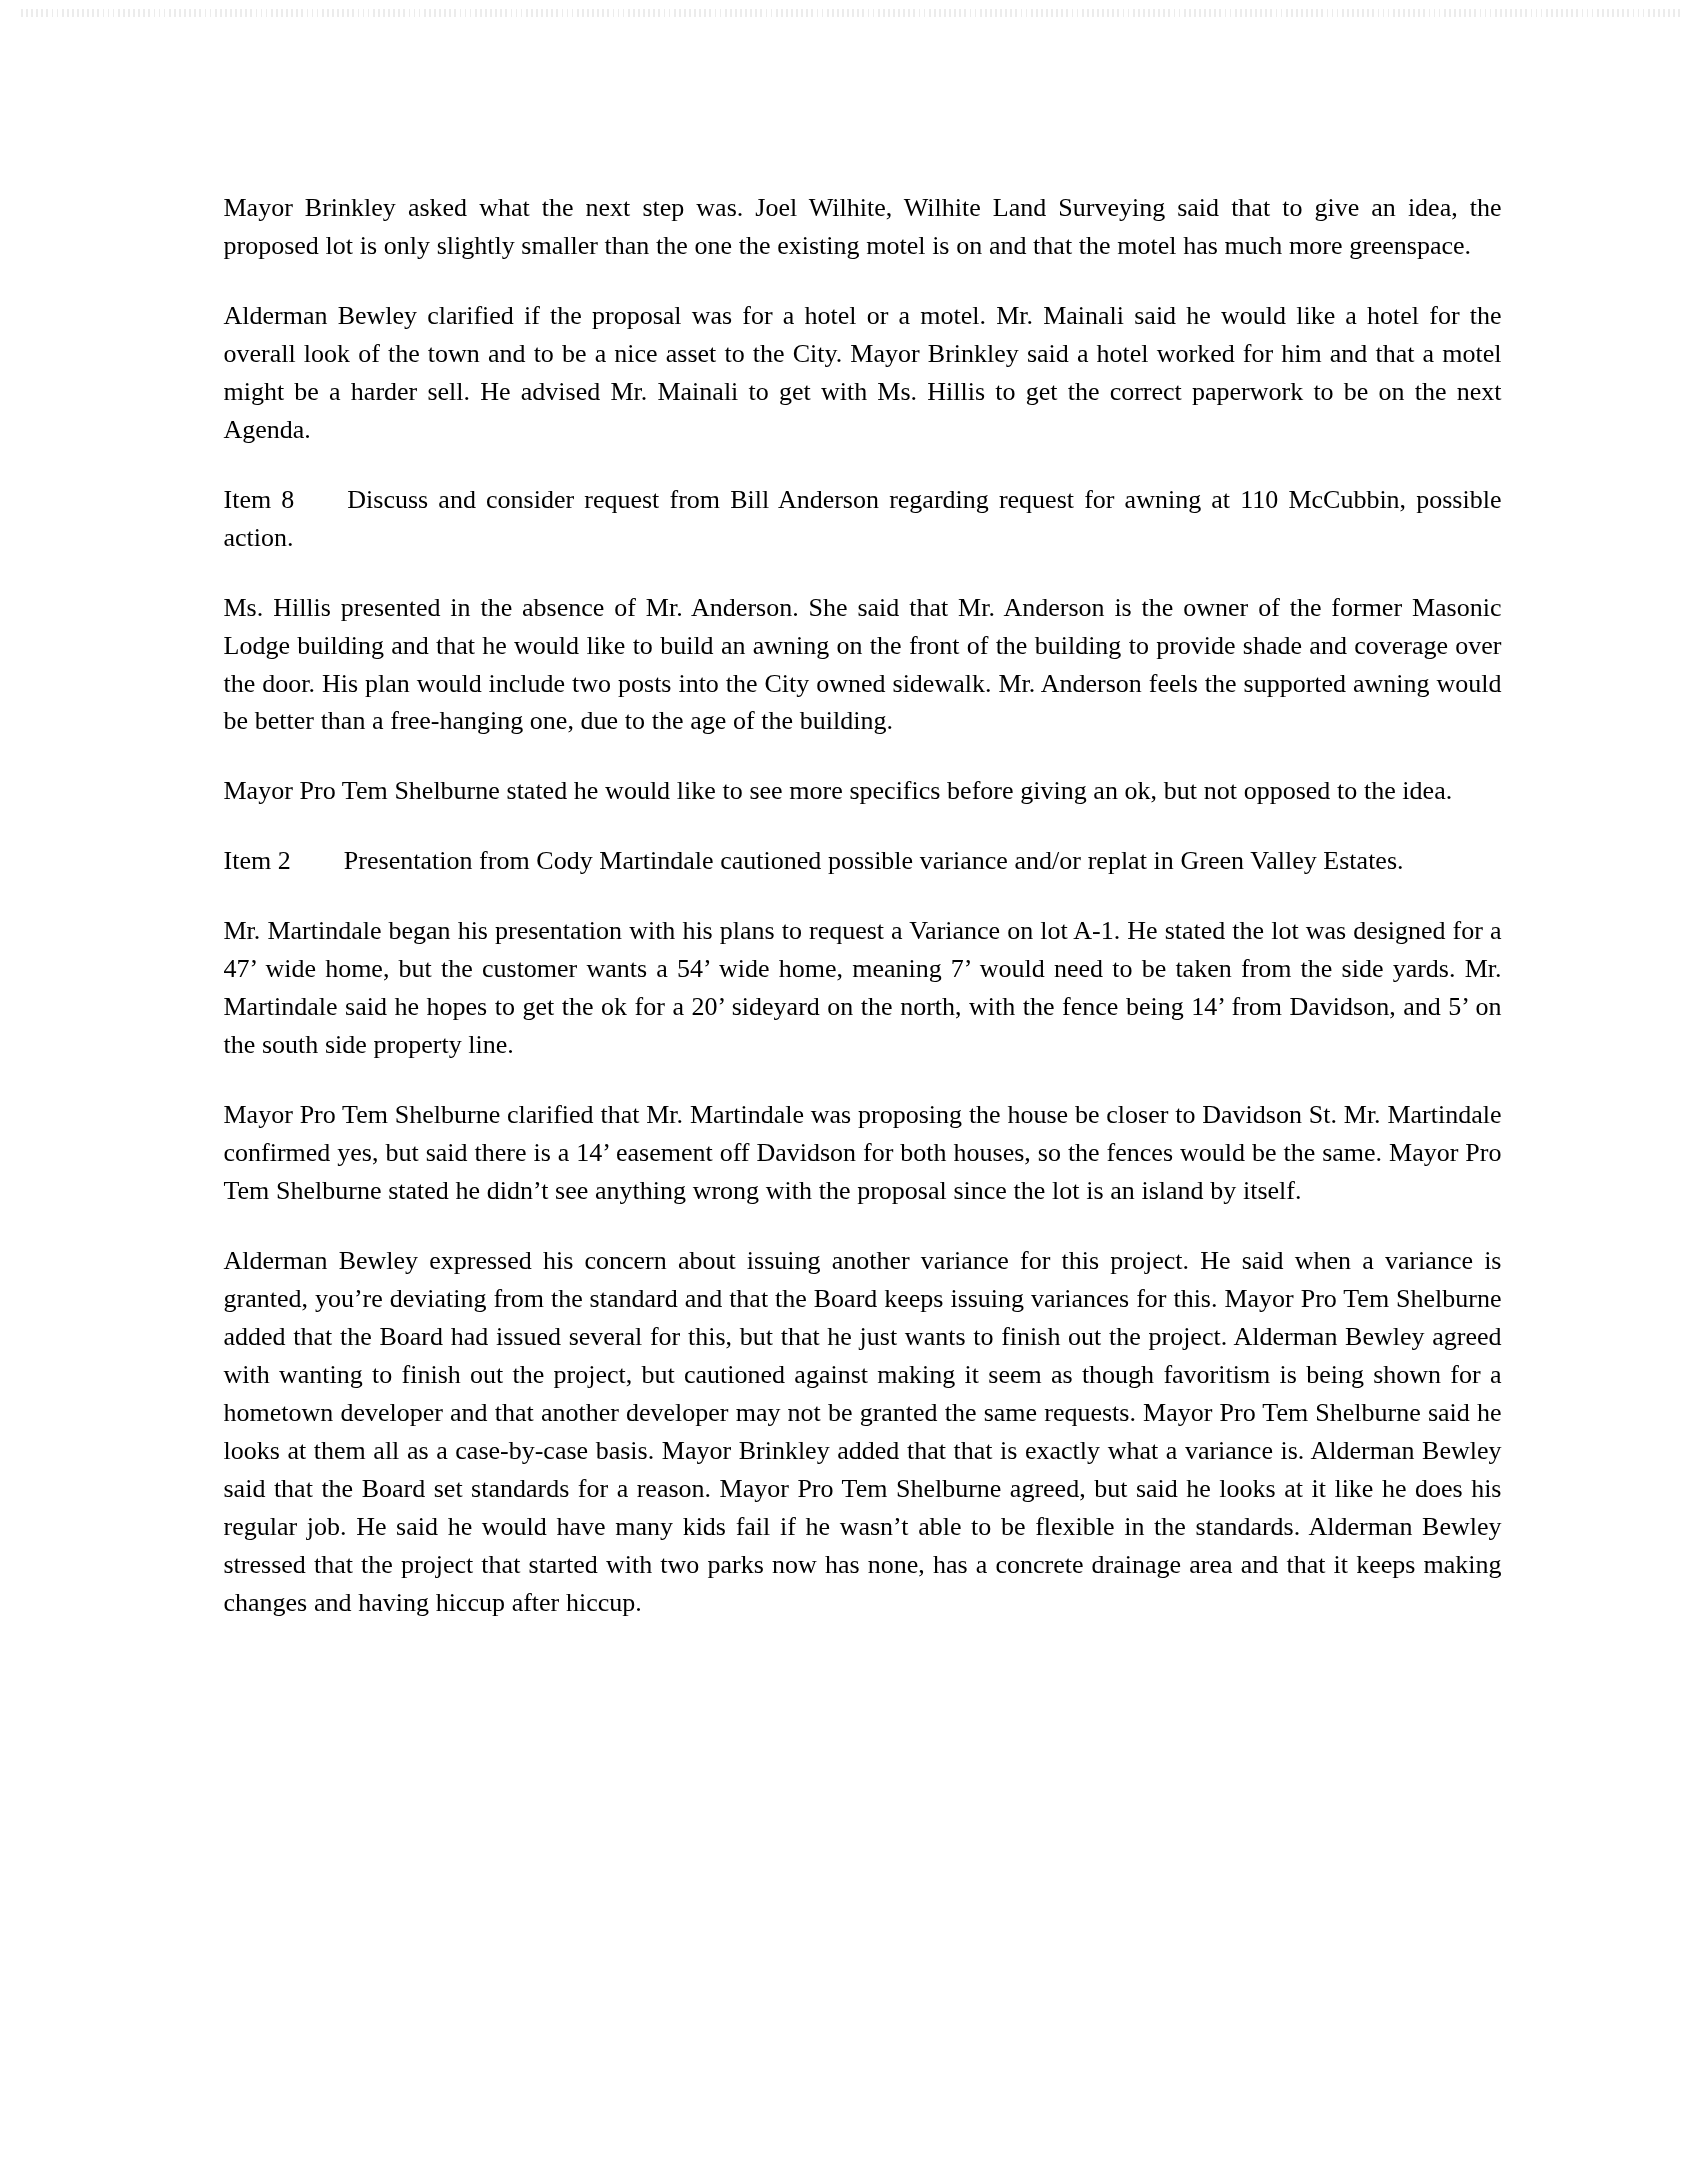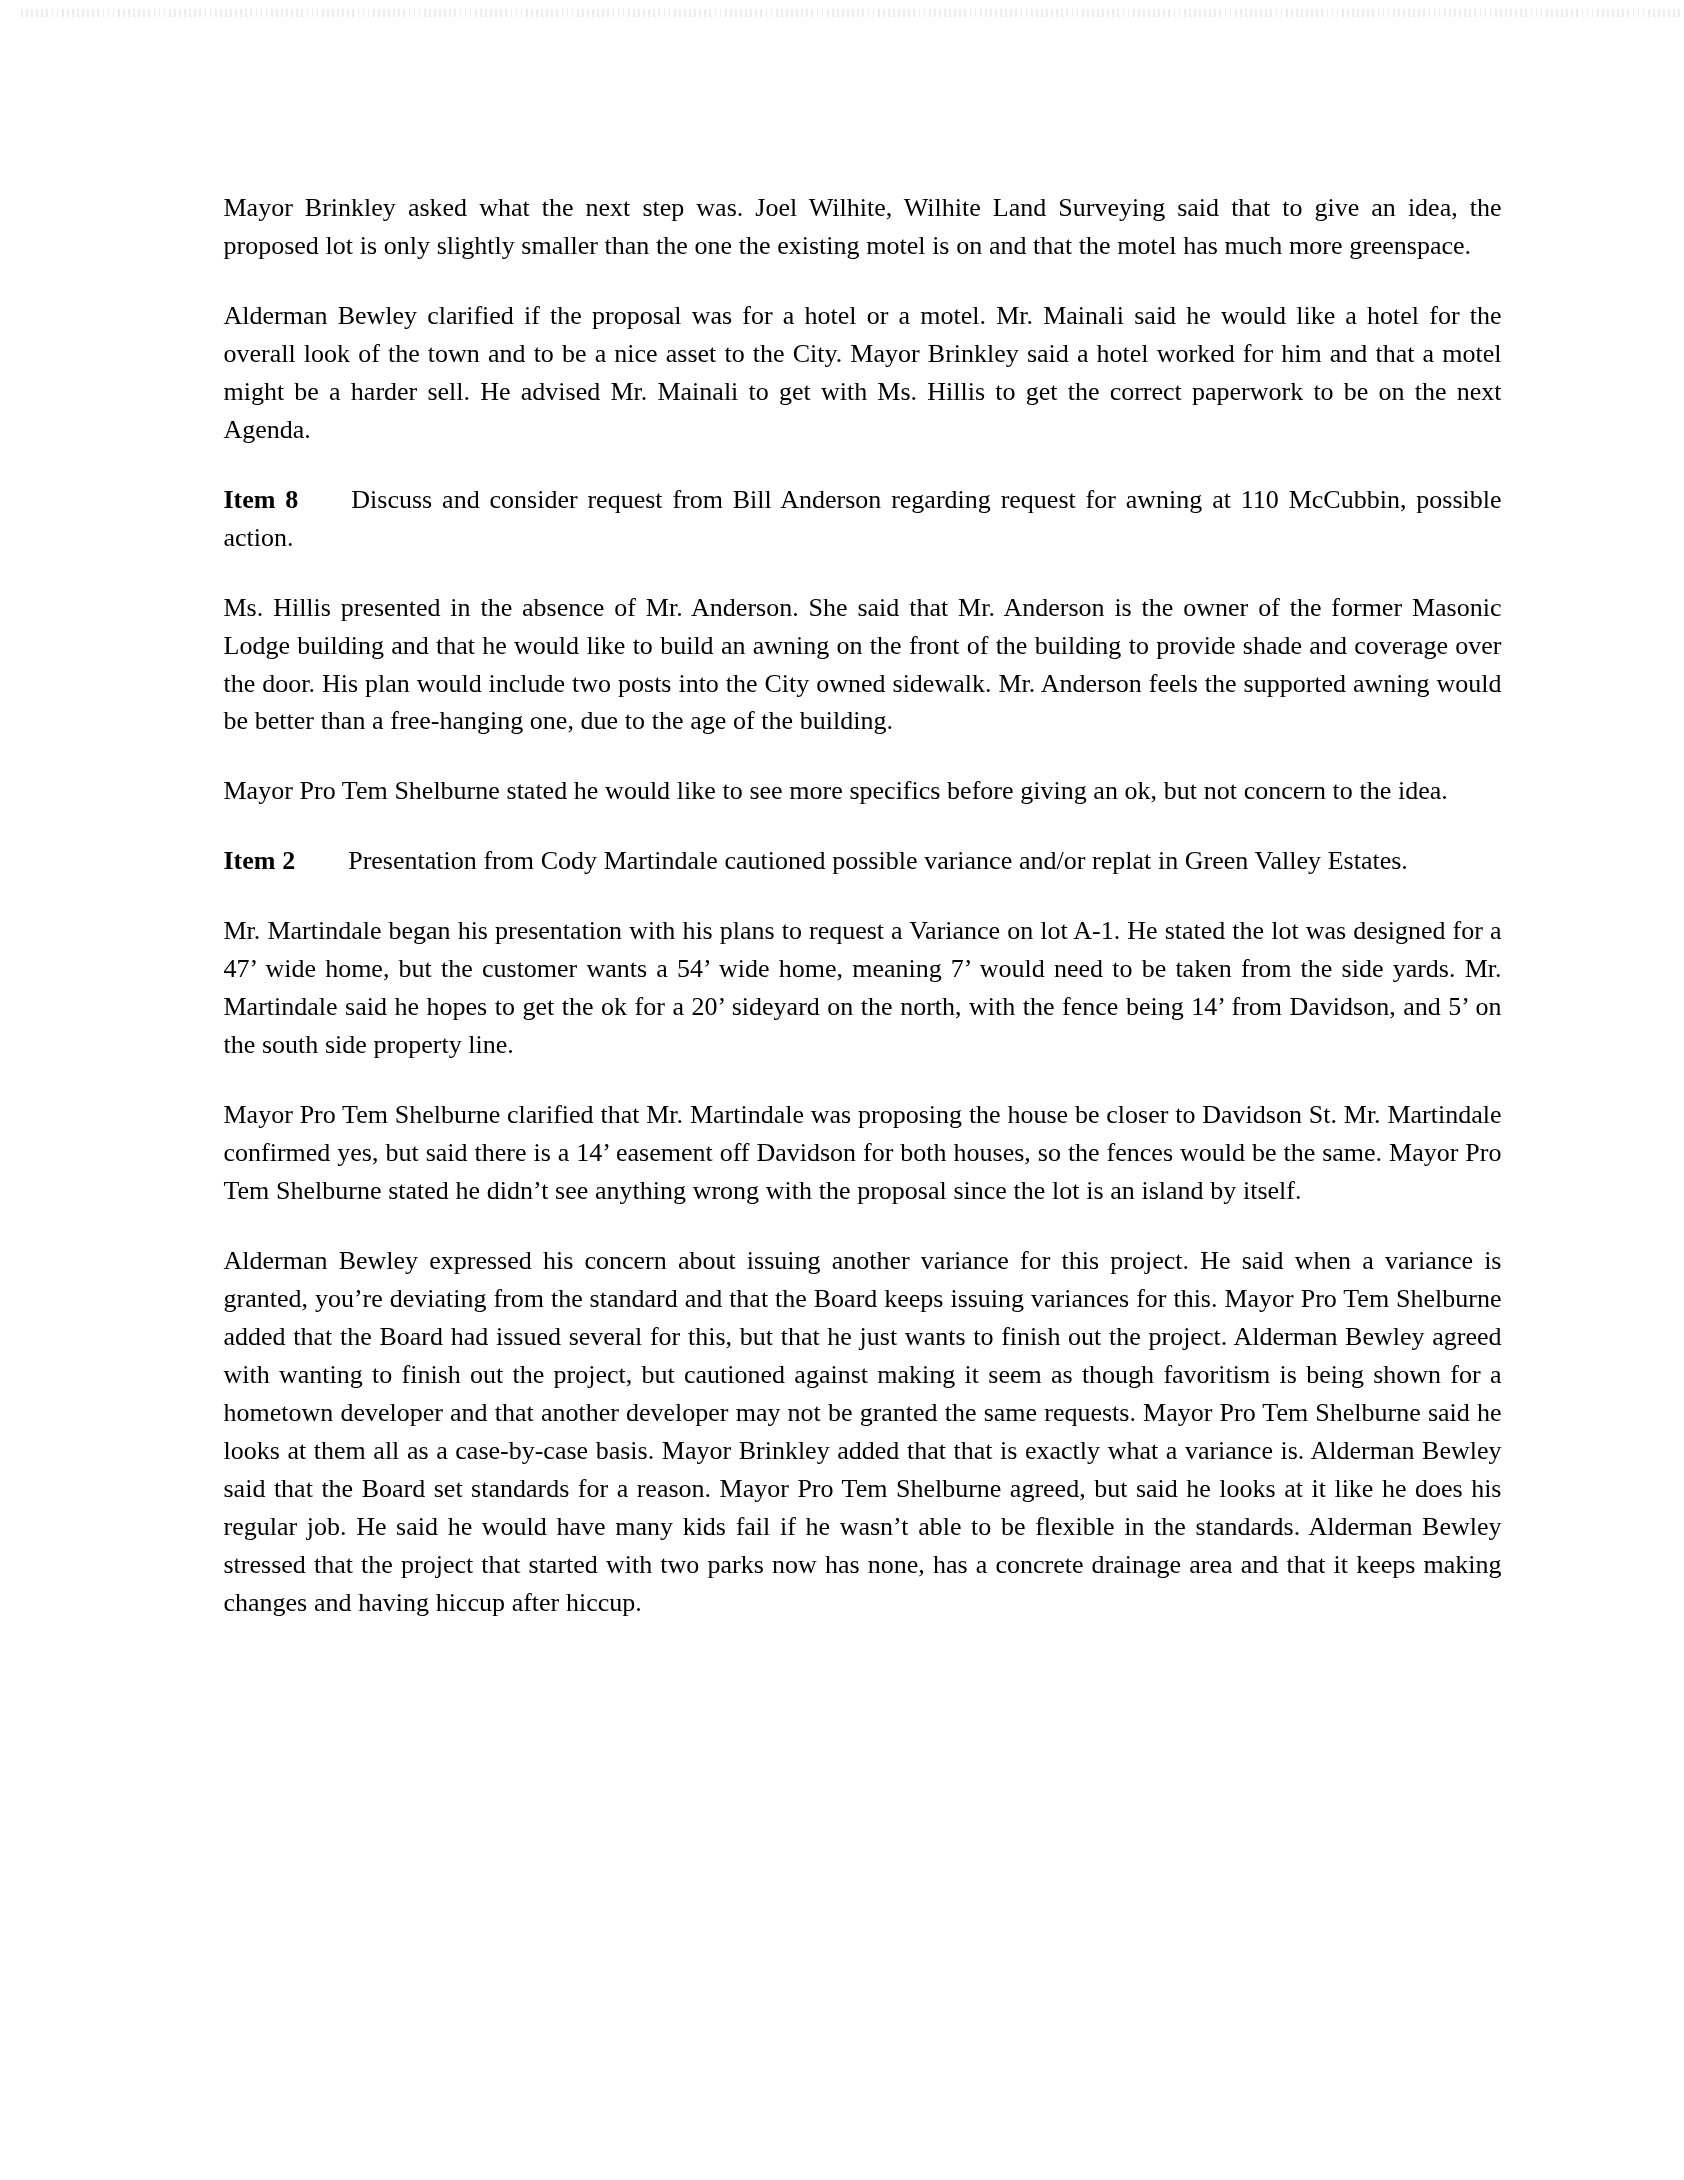--- a/index.html
+++ b/index.html
@@ -54,21 +54,21 @@
     text-align: justify;
     text-justify: inter-word;
     word-spacing: 0.2px;
   }
   p.para:last-child {
     margin-bottom: 8px;
   }
   .gap-lg { margin-bottom: 75px; }
   .gap-md { margin-bottom: 48px; }
   .item-label {
-    font-weight: bold;
+    font-weight: normal;
   }
   .item-spacer {
     display: inline-block;
     width: 53px;
   }
 </style>
 </head>
 <body>
 
 <div class="page">
@@ -81,21 +81,21 @@
     <p class="para">Mayor Brinkley asked what the next step was. Joel Wilhite, Wilhite Land Surveying said that to give an idea, the proposed lot is only slightly smaller than the one the existing motel is on and that the motel has much more greenspace.</p>
 
     <p class="para gap-lg">Alderman Bewley clarified if the proposal was for a hotel or a motel. Mr. Mainali said he would like a hotel for the overall look of the town and to be a nice asset to the City. Mayor Brinkley said a hotel worked for him and that a motel might be a harder sell. He advised Mr. Mainali to get with Ms. Hillis to get the correct paperwork to be on the next Agenda.</p>
 
     <p class="para gap-md">
       <span class="item-label">Item 8</span><span class="item-spacer"></span><span>Discuss and consider request from Bill Anderson regarding request for awning at 110 McCubbin, possible action.</span>
     </p>
 
     <p class="para">Ms. Hillis presented in the absence of Mr. Anderson. She said that Mr. Anderson is the owner of the former Masonic Lodge building and that he would like to build an awning on the front of the building to provide shade and coverage over the door. His plan would include two posts into the City owned sidewalk. Mr. Anderson feels the supported awning would be better than a free-hanging one, due to the age of the building.</p>
 
-    <p class="para gap-md">Mayor Pro Tem Shelburne stated he would like to see more specifics before giving an ok, but not concern to the idea.</p>
+    <p class="para gap-md">Mayor Pro Tem Shelburne stated he would like to see more specifics before giving an ok, but not opposed to the idea.</p>
 
     <p class="para">
       <span class="item-label">Item 2</span><span class="item-spacer"></span><span>Presentation from Cody Martindale cautioned possible variance and/or replat in Green Valley Estates.</span>
     </p>
 
     <p class="para">Mr. Martindale began his presentation with his plans to request a Variance on lot A-1. He stated the lot was designed for a 47’ wide home, but the customer wants a 54’ wide home, meaning 7’ would need to be taken from the side yards. Mr. Martindale said he hopes to get the ok for a 20’ sideyard on the north, with the fence being 14’ from Davidson, and 5’ on the south side property line.</p>
 
     <p class="para">Mayor Pro Tem Shelburne clarified that Mr. Martindale was proposing the house be closer to Davidson St. Mr. Martindale confirmed yes, but said there is a 14’ easement off Davidson for both houses, so the fences would be the same. Mayor Pro Tem Shelburne stated he didn’t see anything wrong with the proposal since the lot is an island by itself.</p>
 
     <p class="para">Alderman Bewley expressed his concern about issuing another variance for this project. He said when a variance is granted, you’re deviating from the standard and that the Board keeps issuing variances for this. Mayor Pro Tem Shelburne added that the Board had issued several for this, but that he just wants to finish out the project. Alderman Bewley agreed with wanting to finish out the project, but cautioned against making it seem as though favoritism is being shown for a hometown developer and that another developer may not be granted the same requests. Mayor Pro Tem Shelburne said he looks at them all as a case-by-case basis. Mayor Brinkley added that that is exactly what a variance is. Alderman Bewley said that the Board set standards for a reason. Mayor Pro Tem Shelburne agreed, but said he looks at it like he does his regular job. He said he would have many kids fail if he wasn’t able to be flexible in the standards. Alderman Bewley stressed that the project that started with two parks now has none, has a concrete drainage area and that it keeps making changes and having hiccup after hiccup.</p>

